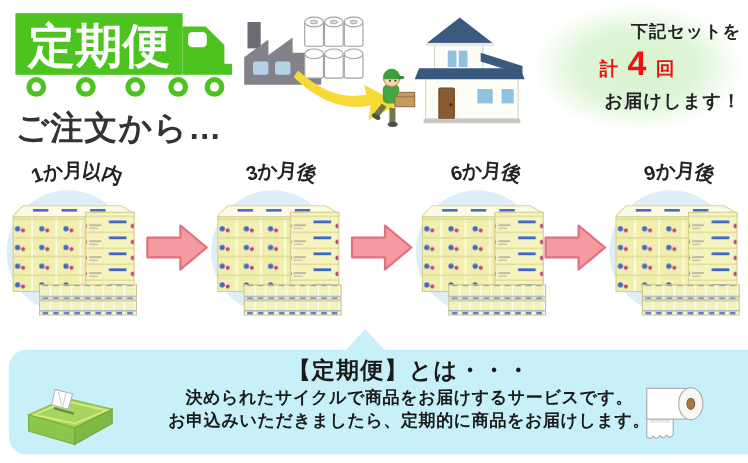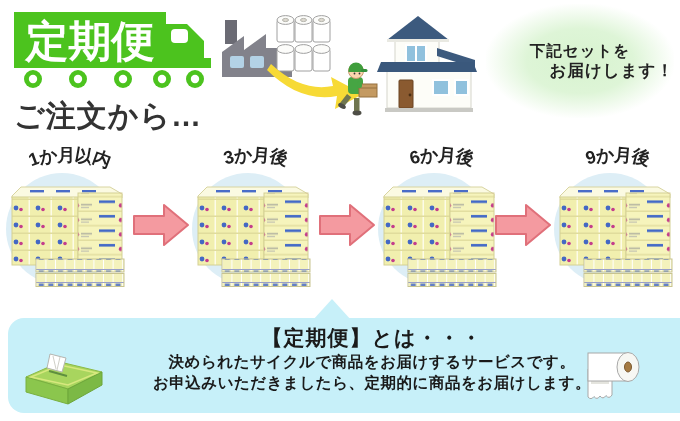--- a/index.html
+++ b/index.html
@@ -12,21 +12,21 @@
   #truck-svg{left:10px;top:8px;}
   .truck-text{font-family:"Liberation Sans","DejaVu Sans",sans-serif;font-weight:bold;fill:#ffffff;}
   
   .order-note{left:14px;top:96px;font-size:30px;font-weight:bold;color:#333333;letter-spacing:1px;}
   
   .promo{
     left:486px;top:4px;width:188px;height:114px;text-align:center;
     background:radial-gradient(ellipse at center,#d7f3cf 0%,#def5d7 40%,rgba(255,255,255,0) 72%);
     display:flex;flex-direction:column;justify-content:center;
   }
-  .promo .pl{font-size:15.5px;font-weight:bold;color:#222222;line-height:19px;letter-spacing:1px;}
+  .promo .pl{font-size:15.5px;font-weight:bold;color:#222222;line-height:19px;letter-spacing:1px;text-align:right;}
   .promo .count{line-height:34px;color:#ee1111;font-weight:bold;letter-spacing:2px;margin:2px 0 1px 0;}
   .promo .count .sm{font-size:17px;}
   .promo .count .big{font-size:31px;}
   .promo .pl4{font-size:16.5px;font-weight:bold;color:#222222;line-height:21px;letter-spacing:1px;text-align:right;}
   
   .step-circle{width:112px;height:112px;border-radius:50%;background:#ddeef6;top:173px;}
   .arc-label{
     top:143px;width:150px;text-align:center;font-size:18px;font-weight:bold;color:#222222;
     letter-spacing:0px;white-space:nowrap;
     }
@@ -181,20 +181,25 @@
       <circle cx="9.5" cy="11.5" r="0.9" fill="#333"></circle>
       <circle cx="14.5" cy="11.5" r="0.9" fill="#333"></circle>
       <rect x="14" y="22" width="18" height="13" fill="#c49a62" stroke="#95713f"></rect>
       <line x1="14" y1="26" x2="32" y2="26" stroke="#95713f"></line>
       <rect x="12" y="19" width="5" height="7" rx="2" fill="#46a543"></rect>
     </g>
   </svg>
 
   <div class="abs promo">
     <div class="pl">下記セットを</div>
+    <div class="count">
+      <span class="sm">計</span>
+      <span class="big">4</span>
+      <span class="sm">回</span>
+    </div>
     <div class="pl4">お届けします！</div>
   </div>
 
   <div class="abs step-circle" style="left:6px"></div>
   <svg class="abs product-svg" style="left:8px" viewBox="0 0 120 104">
       <use href="#product"></use>
     </svg>
   <div class="abs arc-label" style="left:-5px"><span style="transform: translateY(4.22152px) rotate(-20deg);">1</span><span style="transform: translateY(1.06346px) rotate(-10deg);">か</span><span style="transform: translateY(0px) rotate(0deg);">月</span><span style="transform: translateY(1.06346px) rotate(10deg);">以</span><span style="transform: translateY(4.22152px) rotate(20deg);">内</span></div>
 
   <svg class="abs arrow-svg" style="left:132px" viewBox="0 0 58 46">

